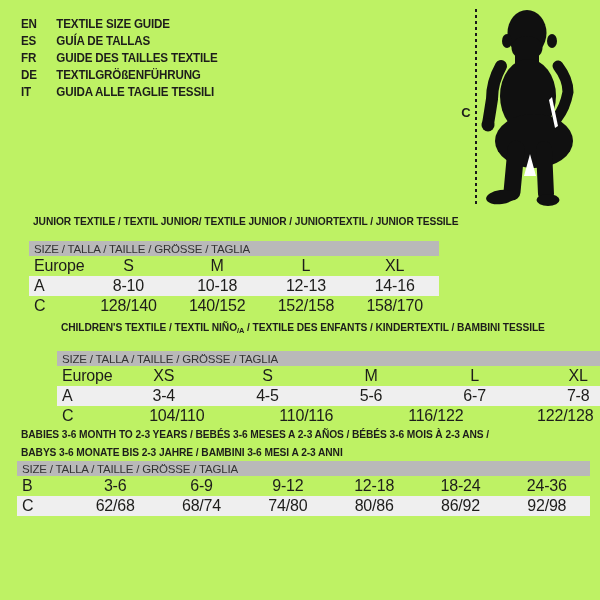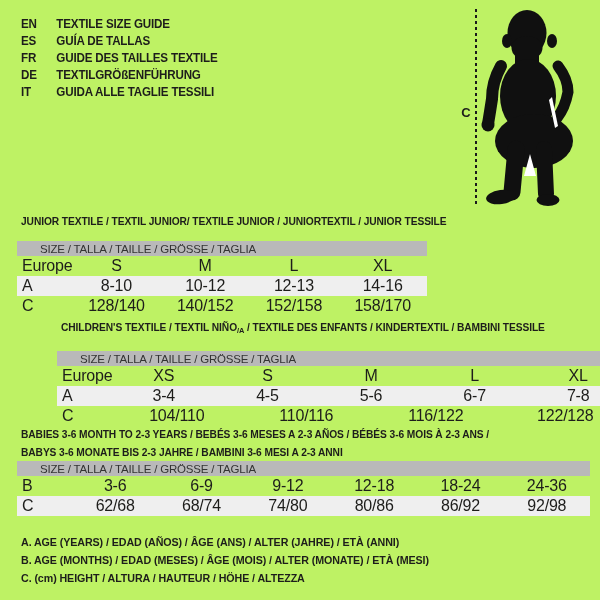--- a/index.html
+++ b/index.html
@@ -23,28 +23,28 @@
   .figure-area { position:absolute; left:450px; top:4px; width:150px; height:210px; }
   .measure-line {
     position:absolute; left:25px; top:5px; width:2px; height:196px;
     background:repeating-linear-gradient(180deg, #1a1a1a 0 3px, transparent 3px 6px);
   }
   .measure-label { position:absolute; left:9px; top:101px; width:14px; text-align:center; font-size:13px; font-weight:bold; }
   .figure-svg { position:absolute; left:18px; top:0; color:var(--sil,#111); }
 
   
   .t-section { position:absolute; }
-  #table-section-0 { left:17px; top:212px; width:410px; }
+  #table-section-0 { left:29px; top:212px; width:410px; }
   #table-section-1 { left:17px; top:318px; width:573px;margin-left:40px; }
   #table-section-2 { left:17px; top:425px; width:573px; }
   .t-title { margin-left:4px; font-size:11px; font-weight:bold; line-height:18px; letter-spacing:-0.1px; }
   .t-title .sub { font-size:8px; vertical-align:-2px; }
   .size-bar {
     margin-top:11px; height:15px; background:var(--bar,#b9b9b9);
-    display:flex; align-items:center; padding-left:23px; box-sizing:border-box;
+    display:flex; align-items:center; padding-left:5px; box-sizing:border-box;
     font-size:11.5px; color:#333333; letter-spacing:-0.2px;
   }
   #table-section-2 .size-bar { margin-top:0; }
   .t-row { display:flex; height:20px; align-items:center; font-size:16px; letter-spacing:-0.2px; }
   .t-row.shaded { background:var(--stripe,#efefef); }
   .t-label { flex:0 0 55px; width:55px; padding-left:5px; box-sizing:border-box; }
   .t-cell { flex:1; text-align:center; }
 
   
   .footnotes { position:absolute; left:21px; top:533px; }
@@ -113,21 +113,21 @@
       <div class="t-row">
         <span class="t-label">Europe</span>
         <span class="t-cell">S</span>
         <span class="t-cell">M</span>
         <span class="t-cell">L</span>
         <span class="t-cell">XL</span>
       </div>
       <div class="t-row shaded">
         <span class="t-label">A</span>
         <span class="t-cell">8-10</span>
-        <span class="t-cell">10-12</span>
+        <span class="t-cell">10-18</span>
         <span class="t-cell">12-13</span>
         <span class="t-cell">14-16</span>
       </div>
       <div class="t-row">
         <span class="t-label">C</span>
         <span class="t-cell">128/140</span>
         <span class="t-cell">140/152</span>
         <span class="t-cell">152/158</span>
         <span class="t-cell">158/170</span>
       </div>
@@ -180,19 +180,14 @@
         <span class="t-label">C</span>
         <span class="t-cell">62/68</span>
         <span class="t-cell">68/74</span>
         <span class="t-cell">74/80</span>
         <span class="t-cell">80/86</span>
         <span class="t-cell">86/92</span>
         <span class="t-cell">92/98</span>
       </div>
     </section>
 
-  <section class="footnotes">
-      <div class="footnote cond">A. AGE (YEARS) / EDAD (AÑOS) / ÂGE (ANS) / ALTER (JAHRE) / ETÀ (ANNI)</div>
-      <div class="footnote cond">B. AGE (MONTHS) / EDAD (MESES) / ÂGE (MOIS) / ALTER (MONATE) / ETÀ (MESI)</div>
-      <div class="footnote cond">C. (cm) HEIGHT / ALTURA / HAUTEUR / HÖHE / ALTEZZA</div>
-    </section>
 
 </div>
 
 </body></html>

